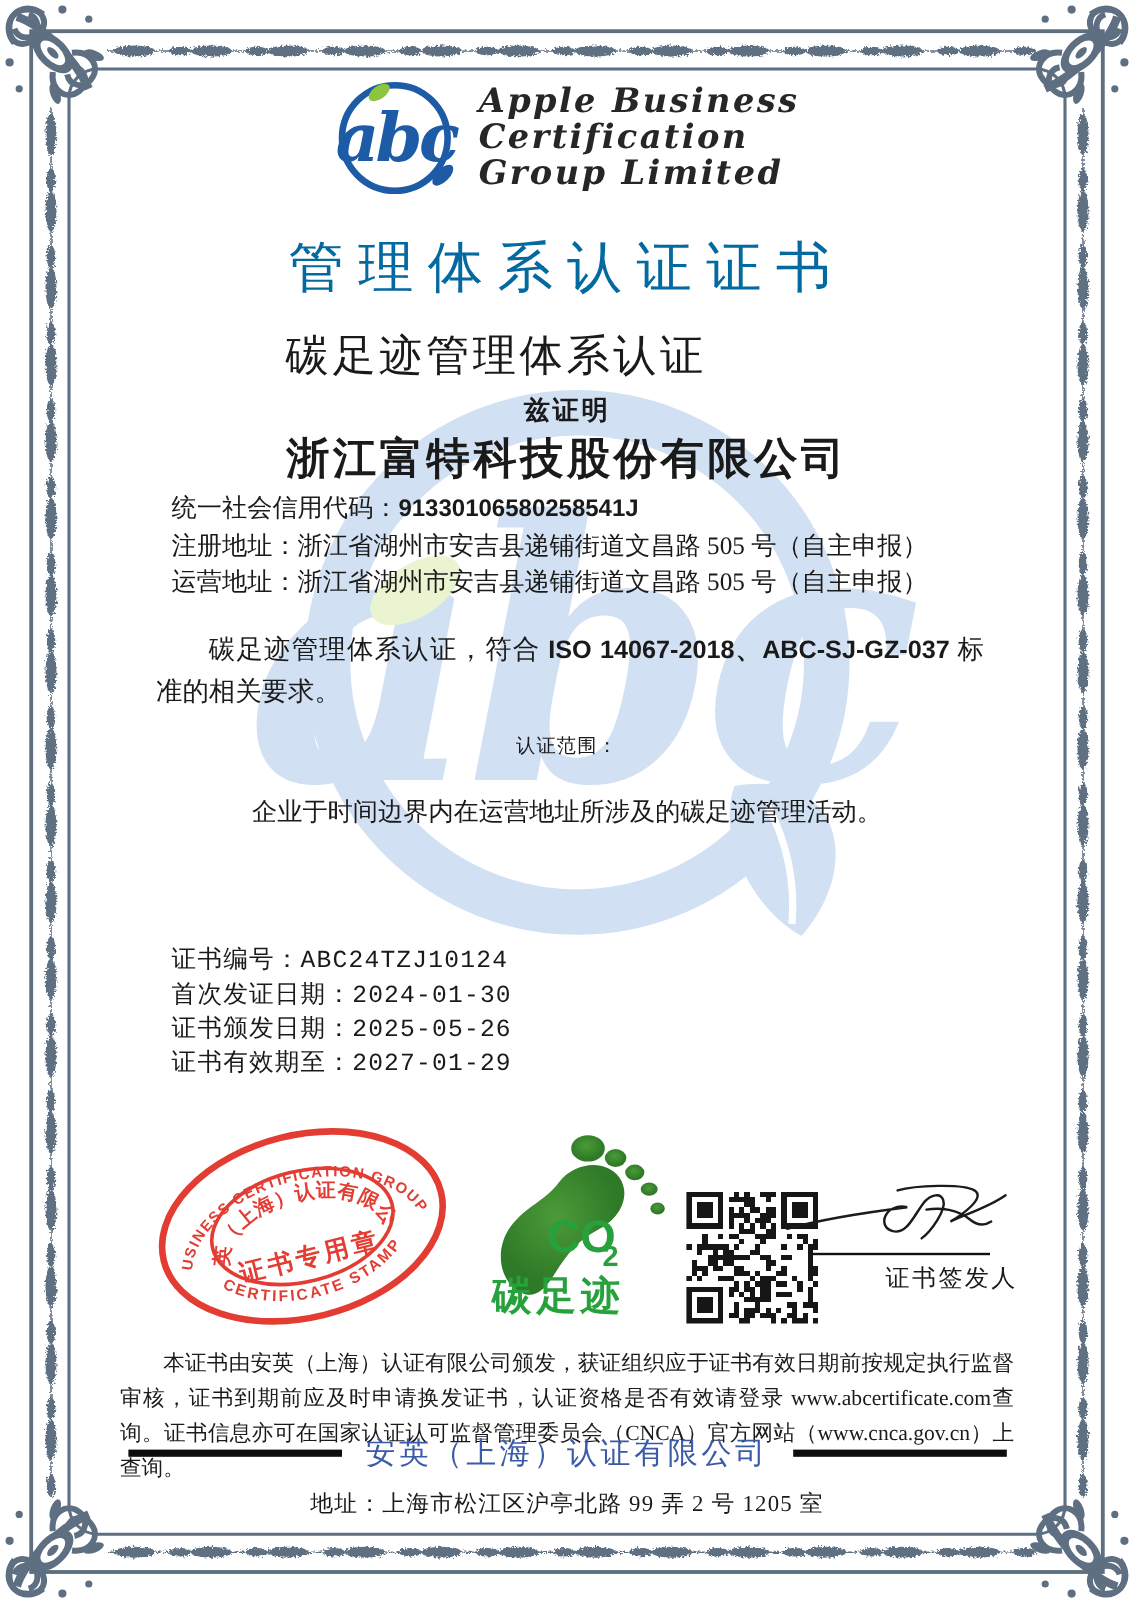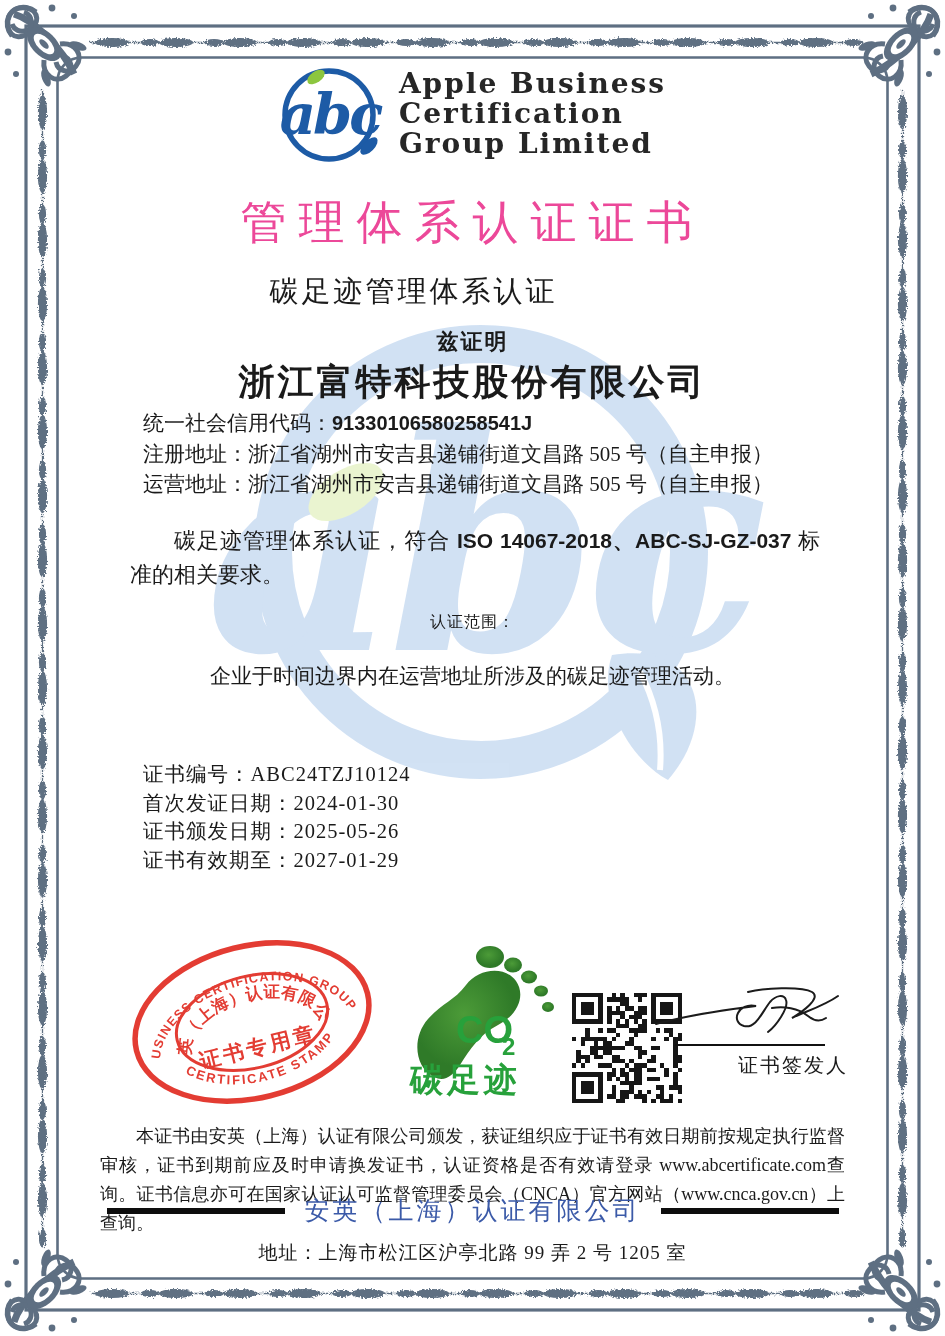--- a/index.html
+++ b/index.html
@@ -6,34 +6,34 @@
   .page{position:relative;width:945px;height:1336px;background:#fff;overflow:hidden;
         font-family:"Liberation Serif","DejaVu Serif",serif;color:#1a1a1a;}
   .abs{position:absolute;}
   svg{display:block;}
   
   #watermark{left:0;top:0;z-index:1;}
   #frame{left:0;top:0;z-index:2;pointer-events:none;}
   .content{position:absolute;left:0;top:0;width:945px;height:1336px;z-index:3;}
   
   .logo-row{left:0;top:62px;width:945px;display:flex;justify-content:center;align-items:center;gap:16px;}
-  .org-name{font-family:"DejaVu Serif","Liberation Serif",serif;font-weight:bold;
+  .org-name{font-family:"DejaVu Serif","Liberation Serif",serif;font-style:italic;font-weight:bold;
             font-size:28px;line-height:1.08;color:#262626;letter-spacing:2px;white-space:nowrap;}
   
-  .title{left:0;top:192px;width:945px;text-align:center;font-size:46px;letter-spacing:12px;color:#ec4899;}
-  .subtitle{left:0;top:272px;width:827px;text-align:center;font-size:29px;letter-spacing:3px;}
+  .title{left:0;top:192px;width:945px;text-align:center;font-size:46px;letter-spacing:12px;color:#0369a1;}
+  .subtitle{left:0;top:272px;width:827px;text-align:center;font-size:36px;letter-spacing:3px;}
   .intro{left:0;top:327px;width:945px;text-align:center;font-size:22px;letter-spacing:2px;font-weight:bold;}
   .company{left:0;top:358px;width:945px;text-align:center;font-size:36px;font-weight:bold;letter-spacing:3px;}
   
   .info{left:143px;top:408px;width:690px;font-size:21px;line-height:30.5px;}
   .sans{font-family:"Liberation Sans","DejaVu Sans",sans-serif;font-weight:bold;font-size:20px;}
   .statement{left:130px;top:524px;width:690px;font-size:22px;line-height:1.55;text-indent:2em;text-align:justify;}
   .scope-heading{left:0;top:612px;width:945px;text-align:center;font-size:16px;letter-spacing:1px;}
   .scope-text{left:0;top:662px;width:945px;text-align:center;font-size:21px;}
-  .cert-fields{left:143px;top:760px;width:500px;font-size:20.5px;line-height:28.5px;letter-spacing:1px;}
+  .cert-fields{left:143px;top:788px;width:500px;font-size:20.5px;line-height:28.5px;letter-spacing:1px;font-family:Liberation Mono, monospace;}
   
   .sig-block{left:652px;top:978px;width:196px;text-align:right;}
   .sig-line{width:150px;height:2px;background:#111;margin:2px auto 6px auto;}
   .sig-label{font-size:20px;letter-spacing:2px;}
   
   .notice{left:100px;right:84px;top:1106px;width:745px;font-size:18px;line-height:1.62;
           text-indent:2em;text-align:justify;margin-top:16px;}
   .issuer-row{left:0;top:1194px;width:945px;display:flex;justify-content:center;align-items:center;}
   .issuer-bar{width:178px;height:6px;background:#0d0d0d;}
   .issuer-name{margin:0 20px;font-size:25px;color:#3b5aa8;letter-spacing:3px;white-space:nowrap;}

